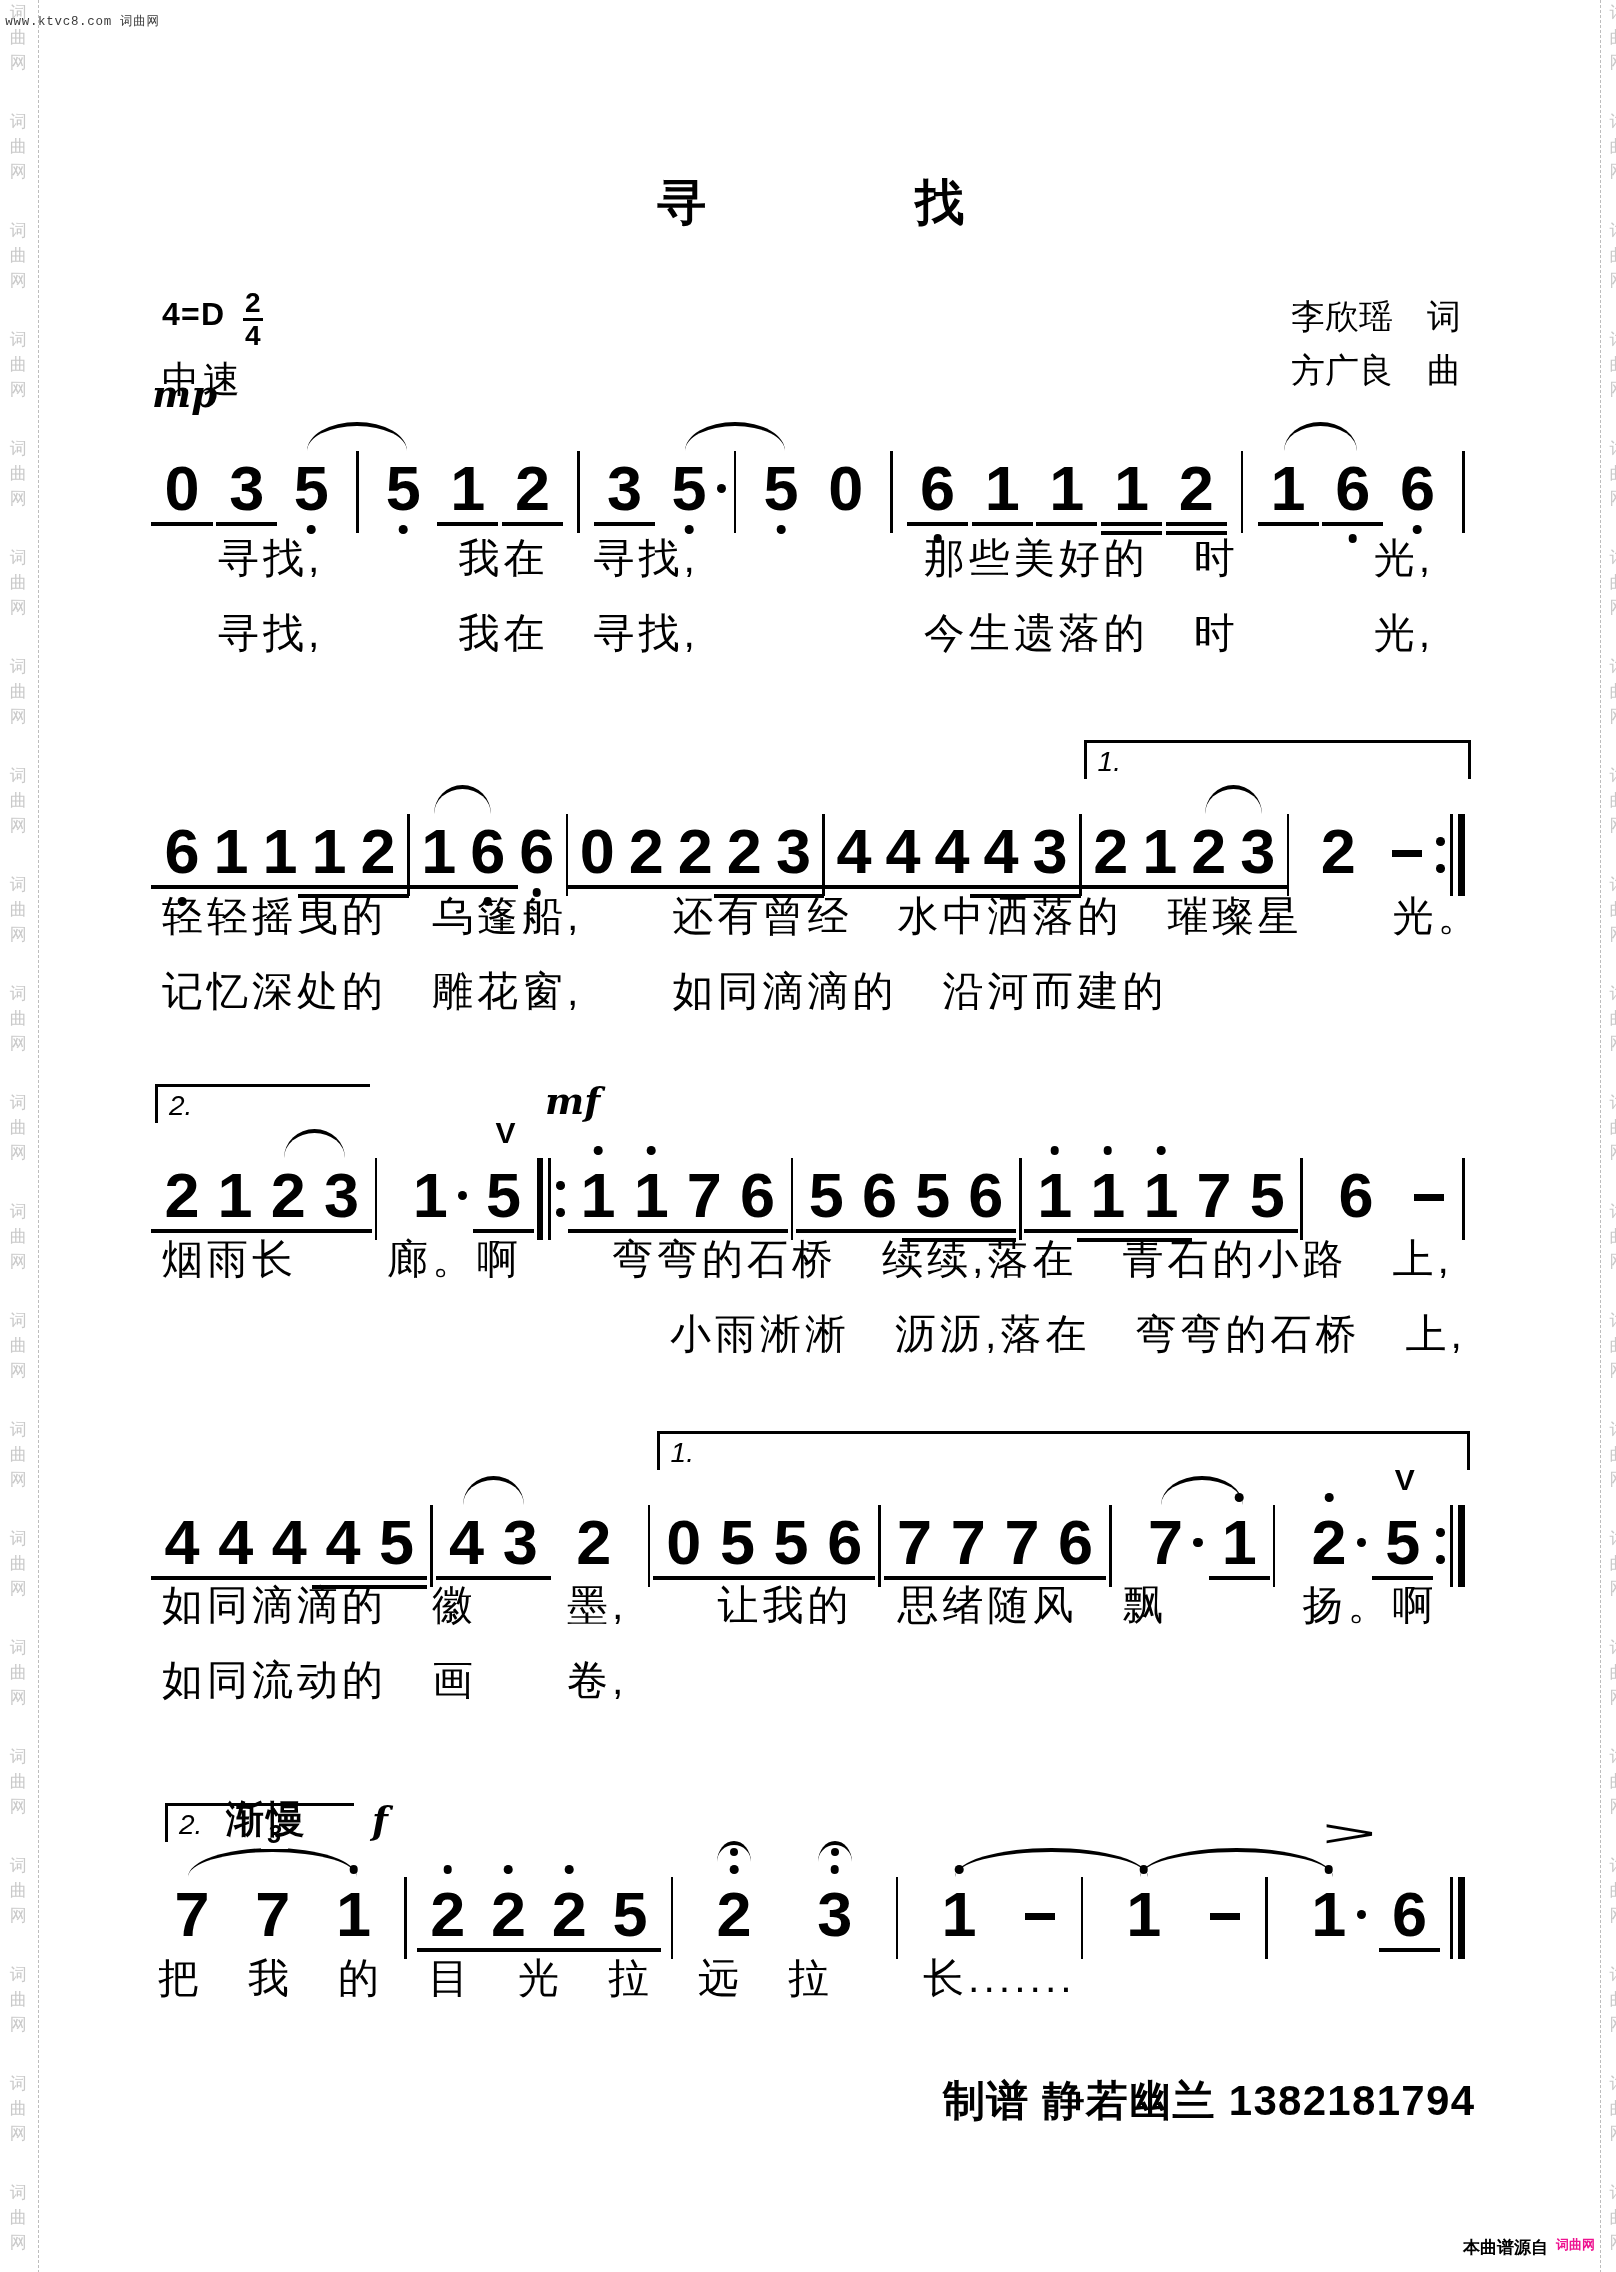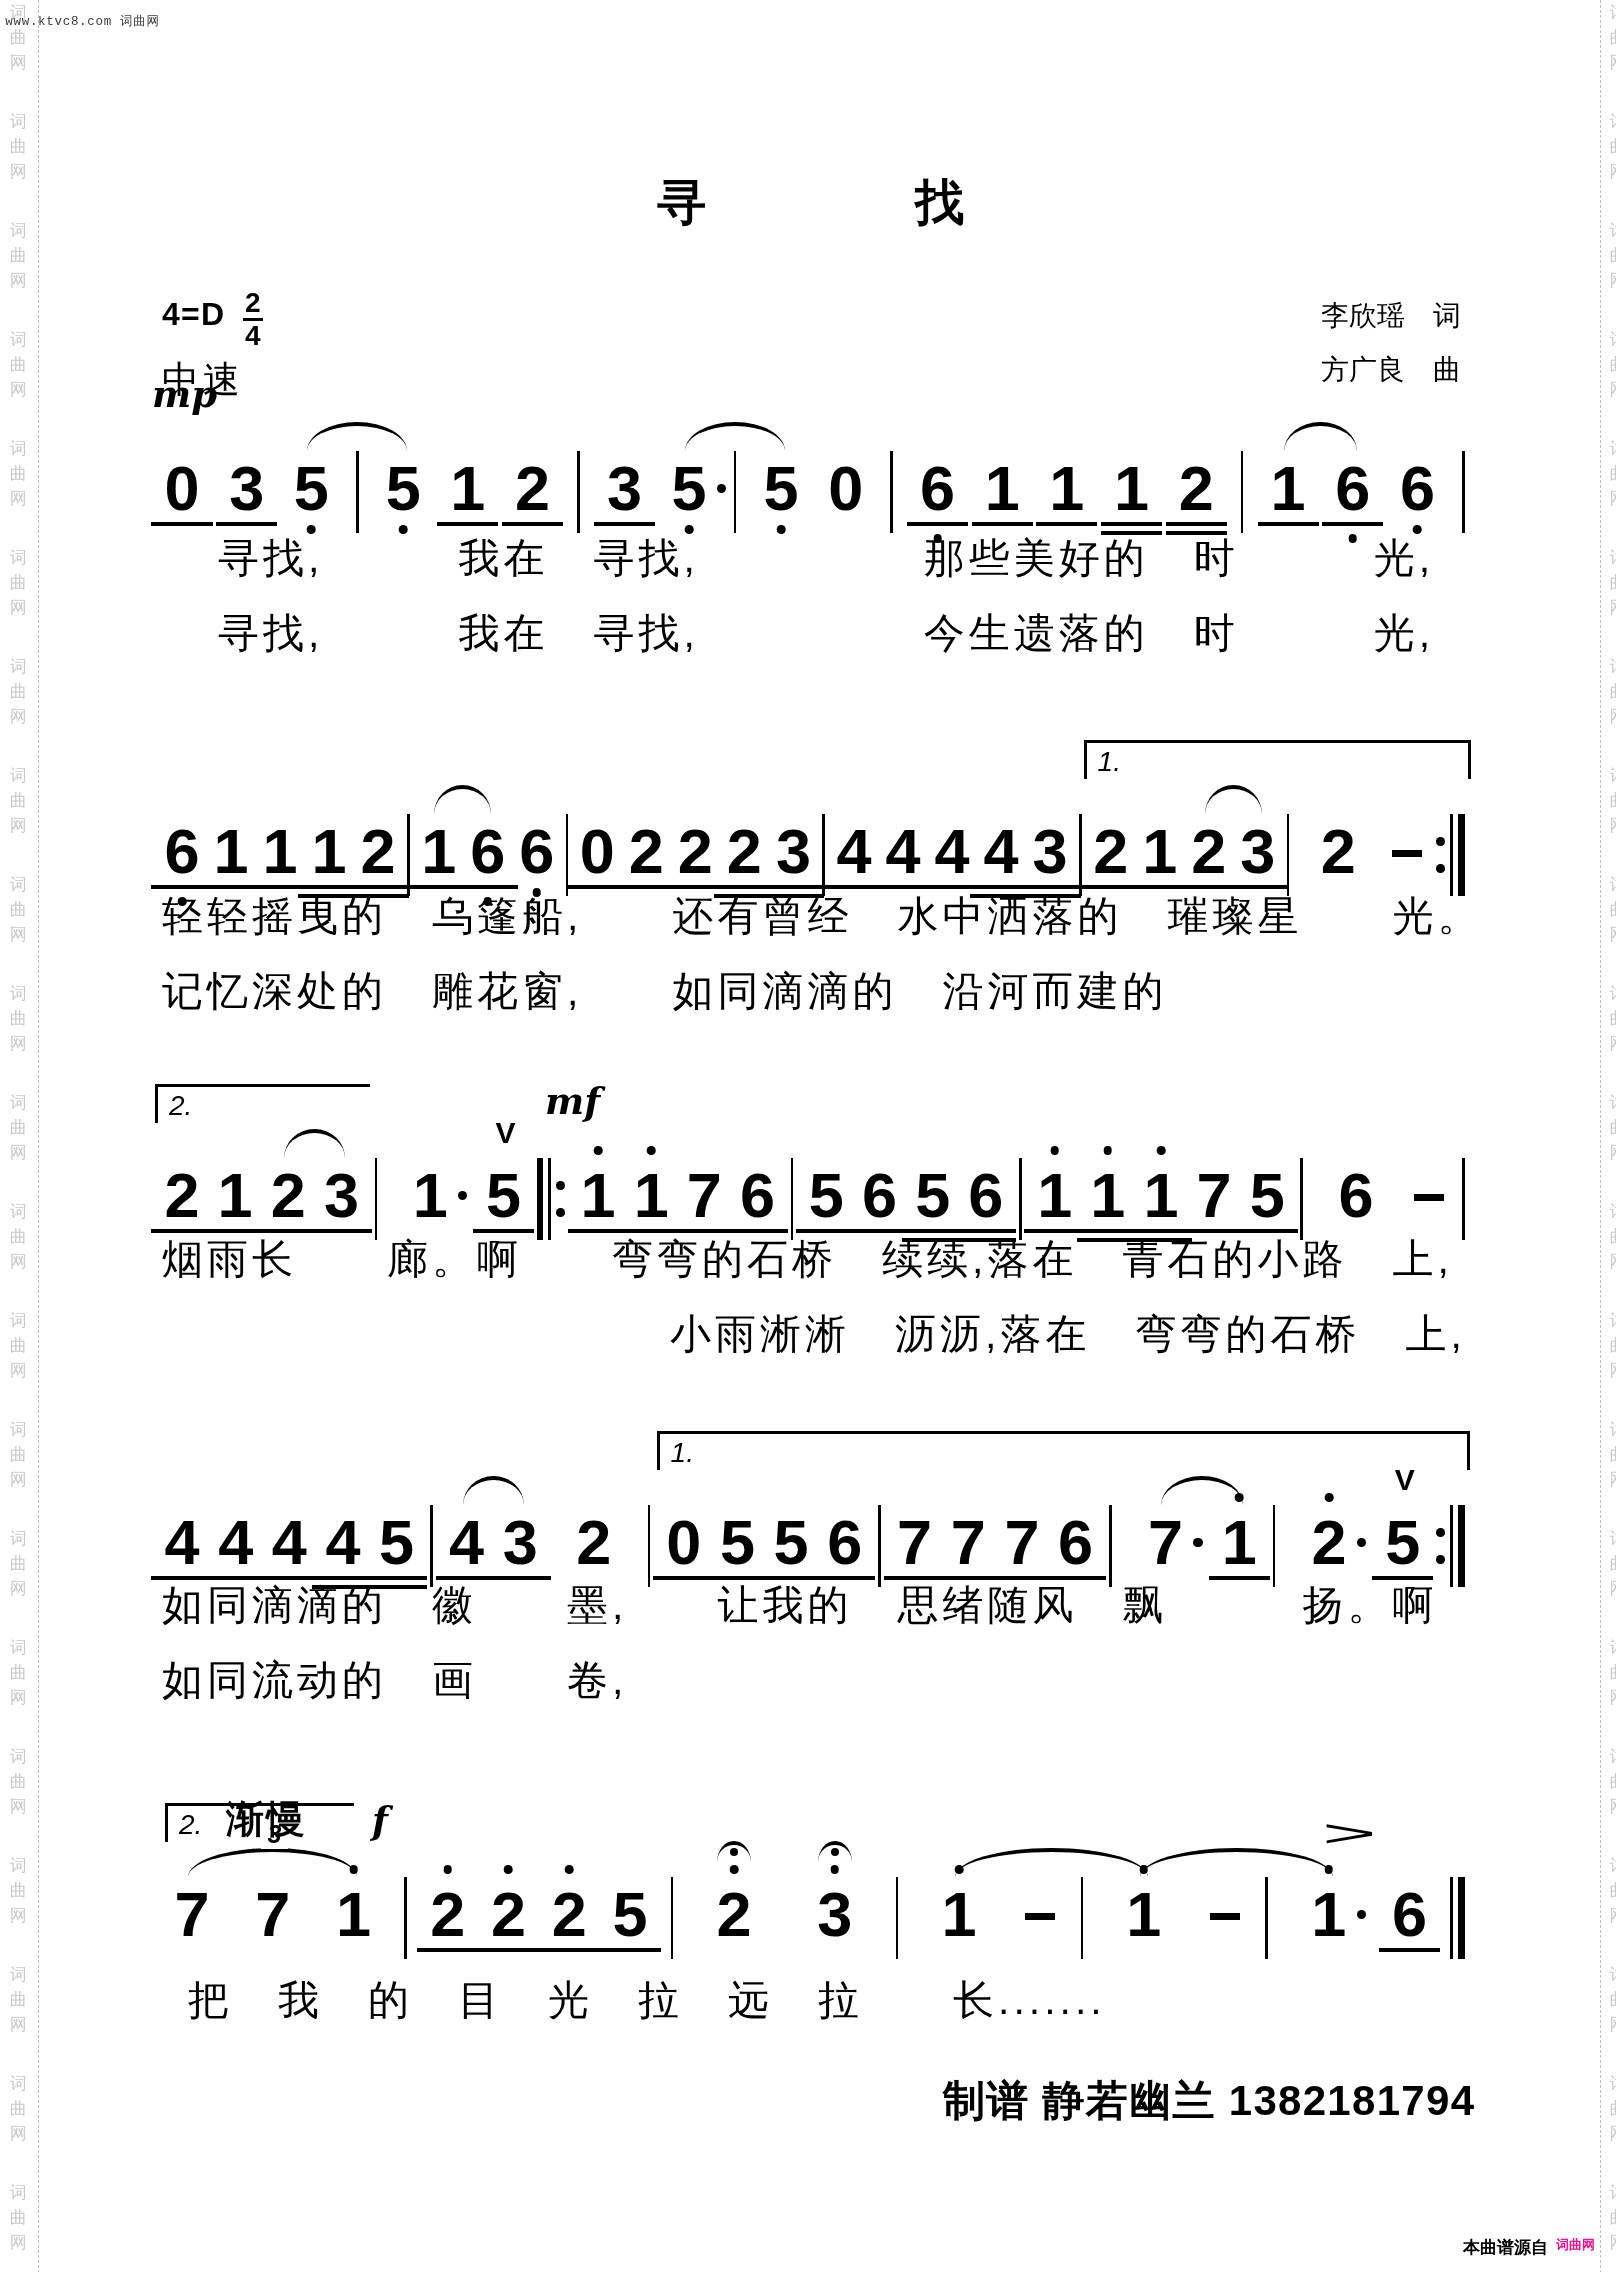--- a/index.html
+++ b/index.html
@@ -18,21 +18,21 @@
   .wm-group{display:block;color:#c9c9c9;font-size:17px;line-height:25px;
     text-align:center;margin-bottom:34px;white-space:pre-line;}
   .frame-dash{position:absolute;top:0;height:2273px;width:0;border-left:1.3px dashed #bdbdbd;}
   .dash-left{left:38px;}
   .dash-right{left:1600px;}
   
   .title{
     position:absolute;left:4px;top:170px;width:1616px;text-align:center;
     font-size:49px;font-weight:bold;letter-spacing:2.6px;white-space:pre;
   }
-  .credits{position:absolute;right:155px;top:289px;text-align:left;font-size:28px;line-height:54px;white-space:pre;}
+  .credits{position:absolute;right:155px;top:289px;text-align:left;font-size:34px;line-height:54px;white-space:pre;}
   .keyrow{position:absolute;left:162px;top:296px;display:flex;align-items:flex-start;gap:17px;}
   .keysig{font-size:32px;font-weight:bold;letter-spacing:1.3px;}
   .frac{display:inline-flex;flex-direction:column;align-items:center;font-weight:bold;
     font-size:28px;line-height:30px;margin-top:-8px;}
   .frac .top{border-bottom:3.3px solid #000;padding:0 2.6px;}
   .tempo-label{position:absolute;left:162px;top:355px;font-size:37px;letter-spacing:4px;}
   
   .system{position:absolute;left:162px;width:1303px;height:99px;}
   .note-row{display:flex;justify-content:space-between;align-items:flex-start;width:100%;position:relative;}
   .note{position:relative;width:40px;height:66px;text-align:center;flex:0 0 auto;}
@@ -800,14 +800,14 @@
 <div class="source-site" style="color: rgb(238, 18, 144);">词曲网</div>
 
 <div class="lyric" style="left: 218px; top: 531px;">寻找,　　　我在　寻找,　　　　　那些美好的　时　　　光,</div>
 <div class="lyric" style="left: 218px; top: 606px;">寻找,　　　我在　寻找,　　　　　今生遗落的　时　　　光,</div>
 <div class="lyric" style="left: 162px; top: 889px;">轻轻摇曳的　乌篷船,　　还有曾经　水中洒落的　璀璨星　　光。</div>
 <div class="lyric" style="left: 162px; top: 964px;">记忆深处的　雕花窗,　　如同滴滴的　沿河而建的</div>
 <div class="lyric" style="left: 162px; top: 1232px;">烟雨长　　廊。啊　　弯弯的石桥　续续,落在　青石的小路　上,</div>
 <div class="lyric" style="left: 670px; top: 1307px;">小雨淅淅　沥沥,落在　弯弯的石桥　上,</div>
 <div class="lyric" style="left: 162px; top: 1578px;">如同滴滴的　徽　　墨,　　让我的　思绪随风　飘　　　扬。啊</div>
 <div class="lyric" style="left: 162px; top: 1653px;">如同流动的　画　　卷,</div>
-<div class="lyric" style="left: 188px; top: 1951px; margin-top: 22px;">把　我　的　目　光　拉　远　拉　　长.......</div>
+<div class="lyric" style="left: 158px; top: 1951px;">把　我　的　目　光　拉　远　拉　　长.......</div>
 
 
 </body></html>

